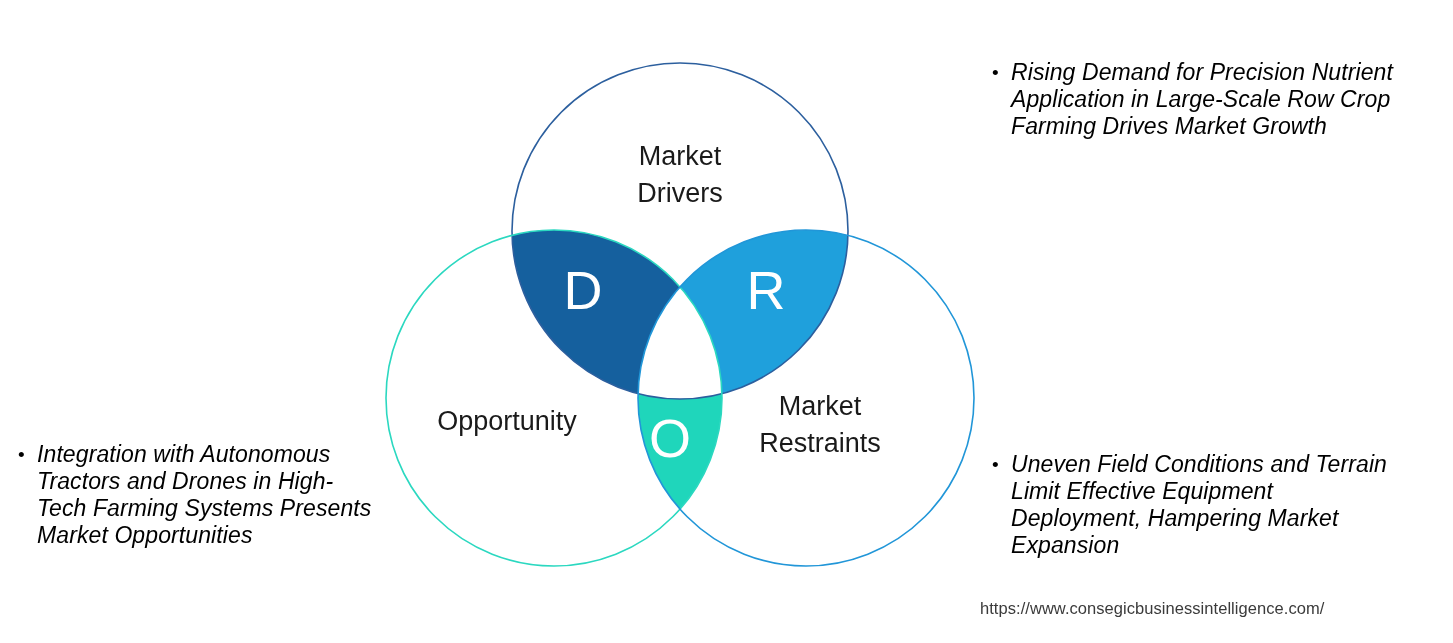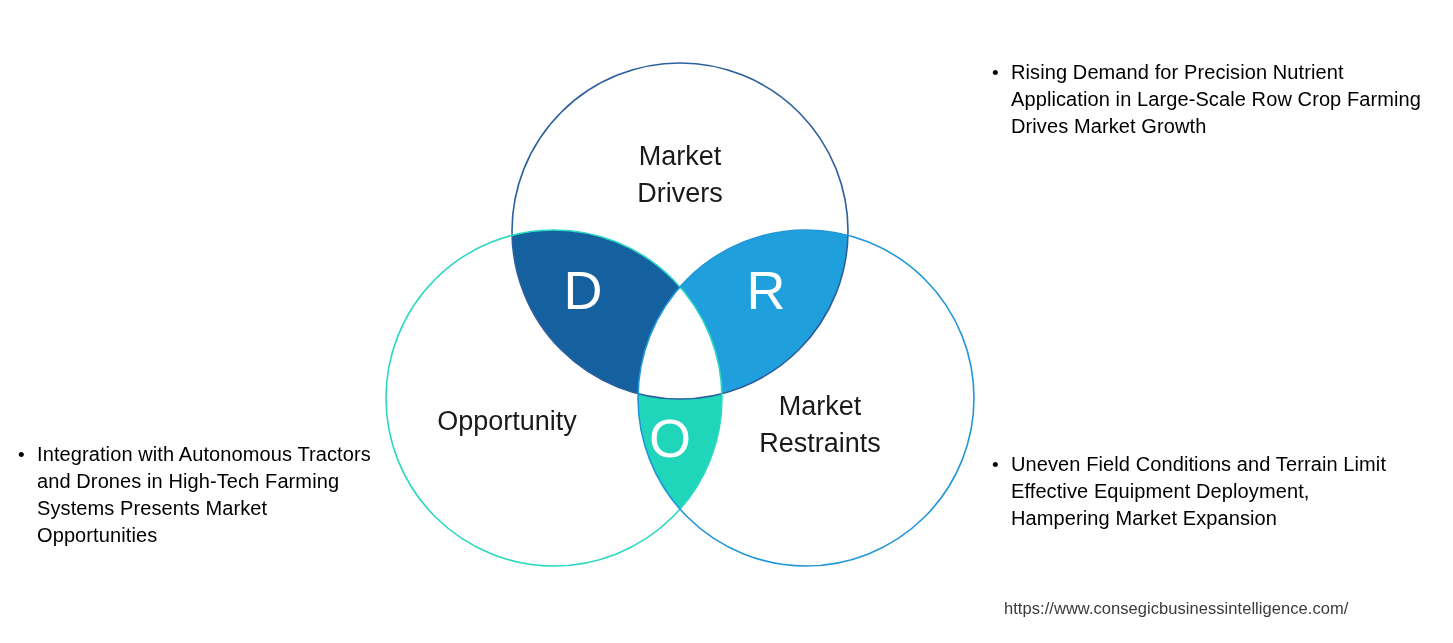--- a/index.html
+++ b/index.html
@@ -65,25 +65,26 @@
   .bullet-dot {
     font-size: 19px;
     line-height: 27px;
     color: #000000;
     flex: 0 0 auto;
     width: 10px;
     text-align: left;
   }
   .bullet-text {
     font-family: "Liberation Sans", sans-serif;
-    font-size: 20px;
+    font-size: 23px;
     line-height: 27px;
     font-weight: 500;
     color: #000000;
     letter-spacing: 0.1px;
+    font-style: italic;
   }
 
   #bullet-driver {
     left: 992px;
     top: 59px;
     width: 430px;
   }
   #bullet-restraint {
     left: 992px;
     top: 451px;
@@ -91,21 +92,21 @@
   }
   #bullet-opportunity {
     left: 18px;
     top: 441px;
     width: 360px;
   }
 
   
   #source-url {
     position: absolute;
-    left: 1004px;
+    left: 980px;
     top: 598px;
     font-family: "Liberation Sans", sans-serif;
     font-size: 16.5px;
     line-height: 20px;
     color: #3b3b3b;
     white-space: nowrap;
     letter-spacing: 0.05px;
   }
 </style>
 </head>

